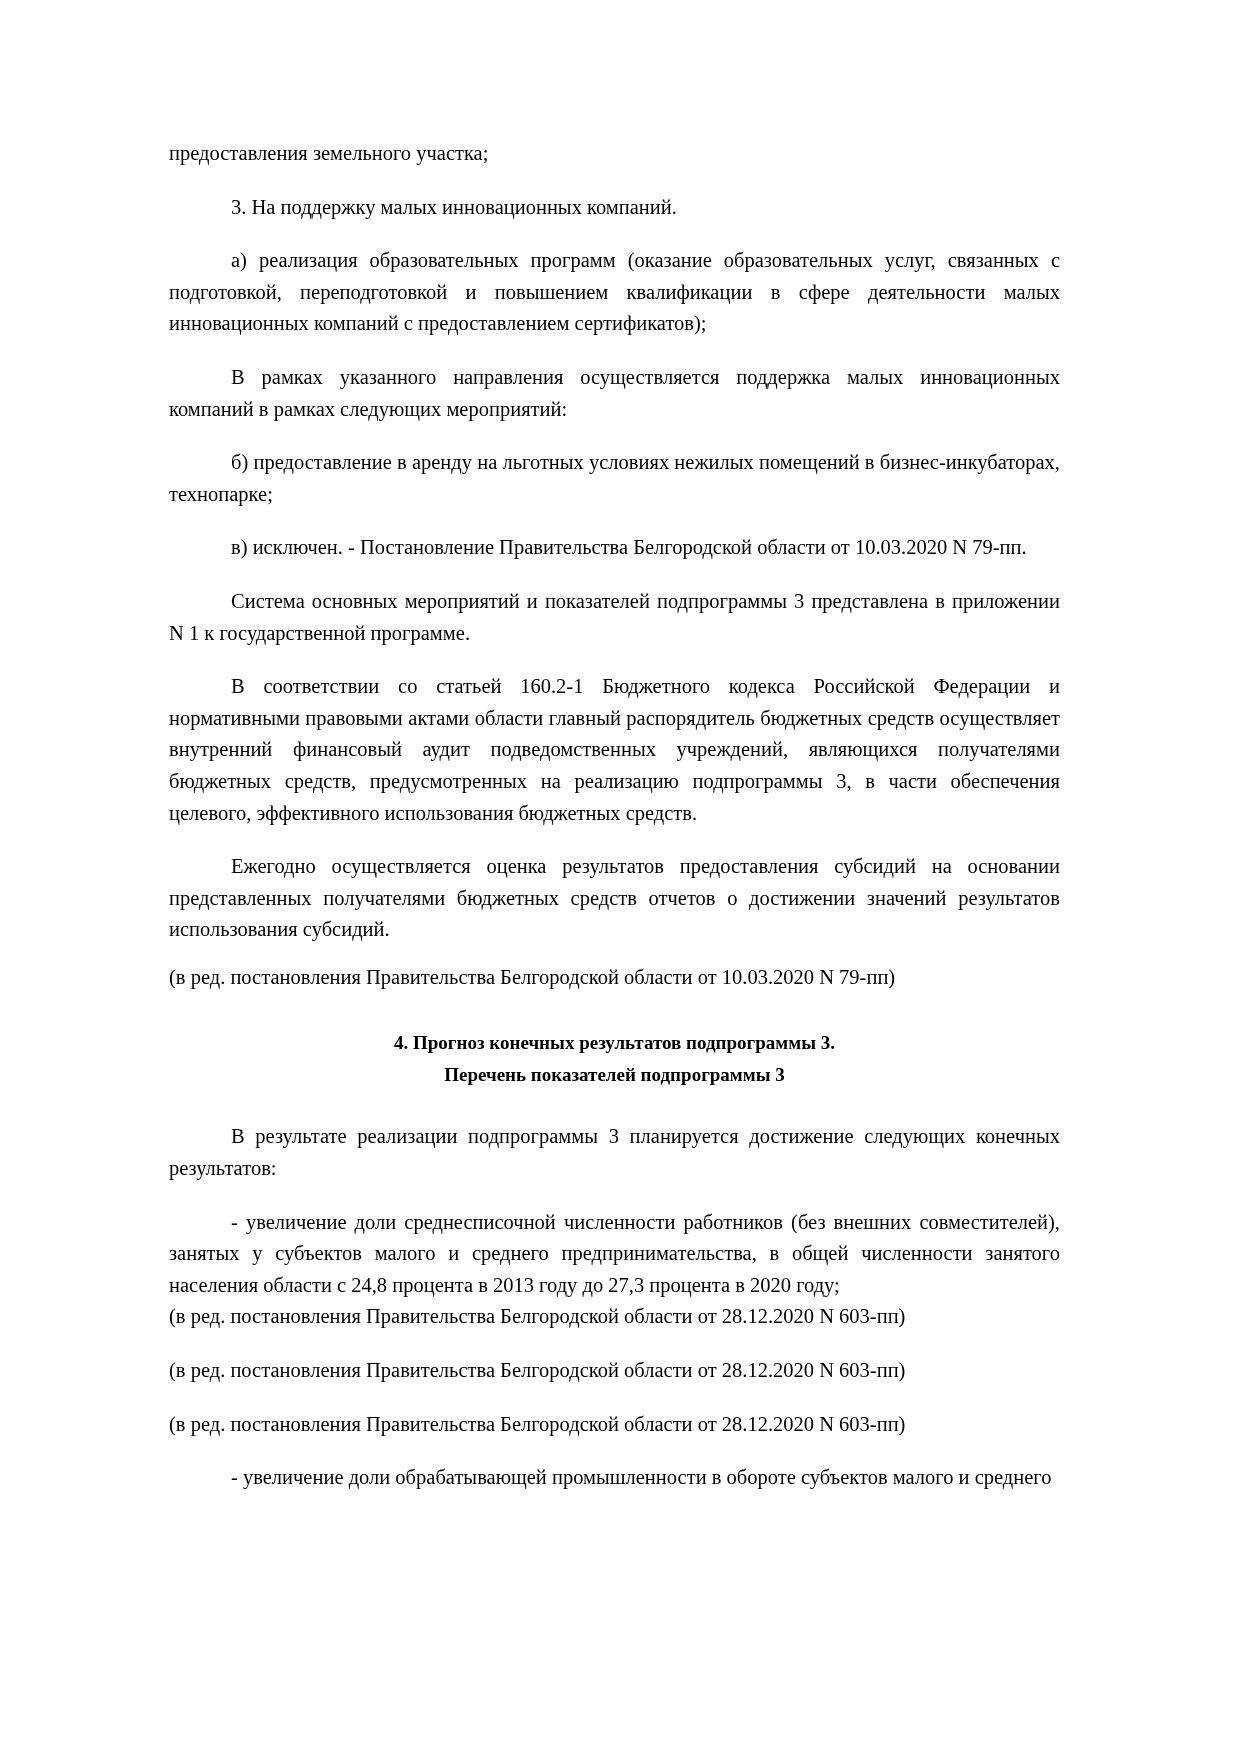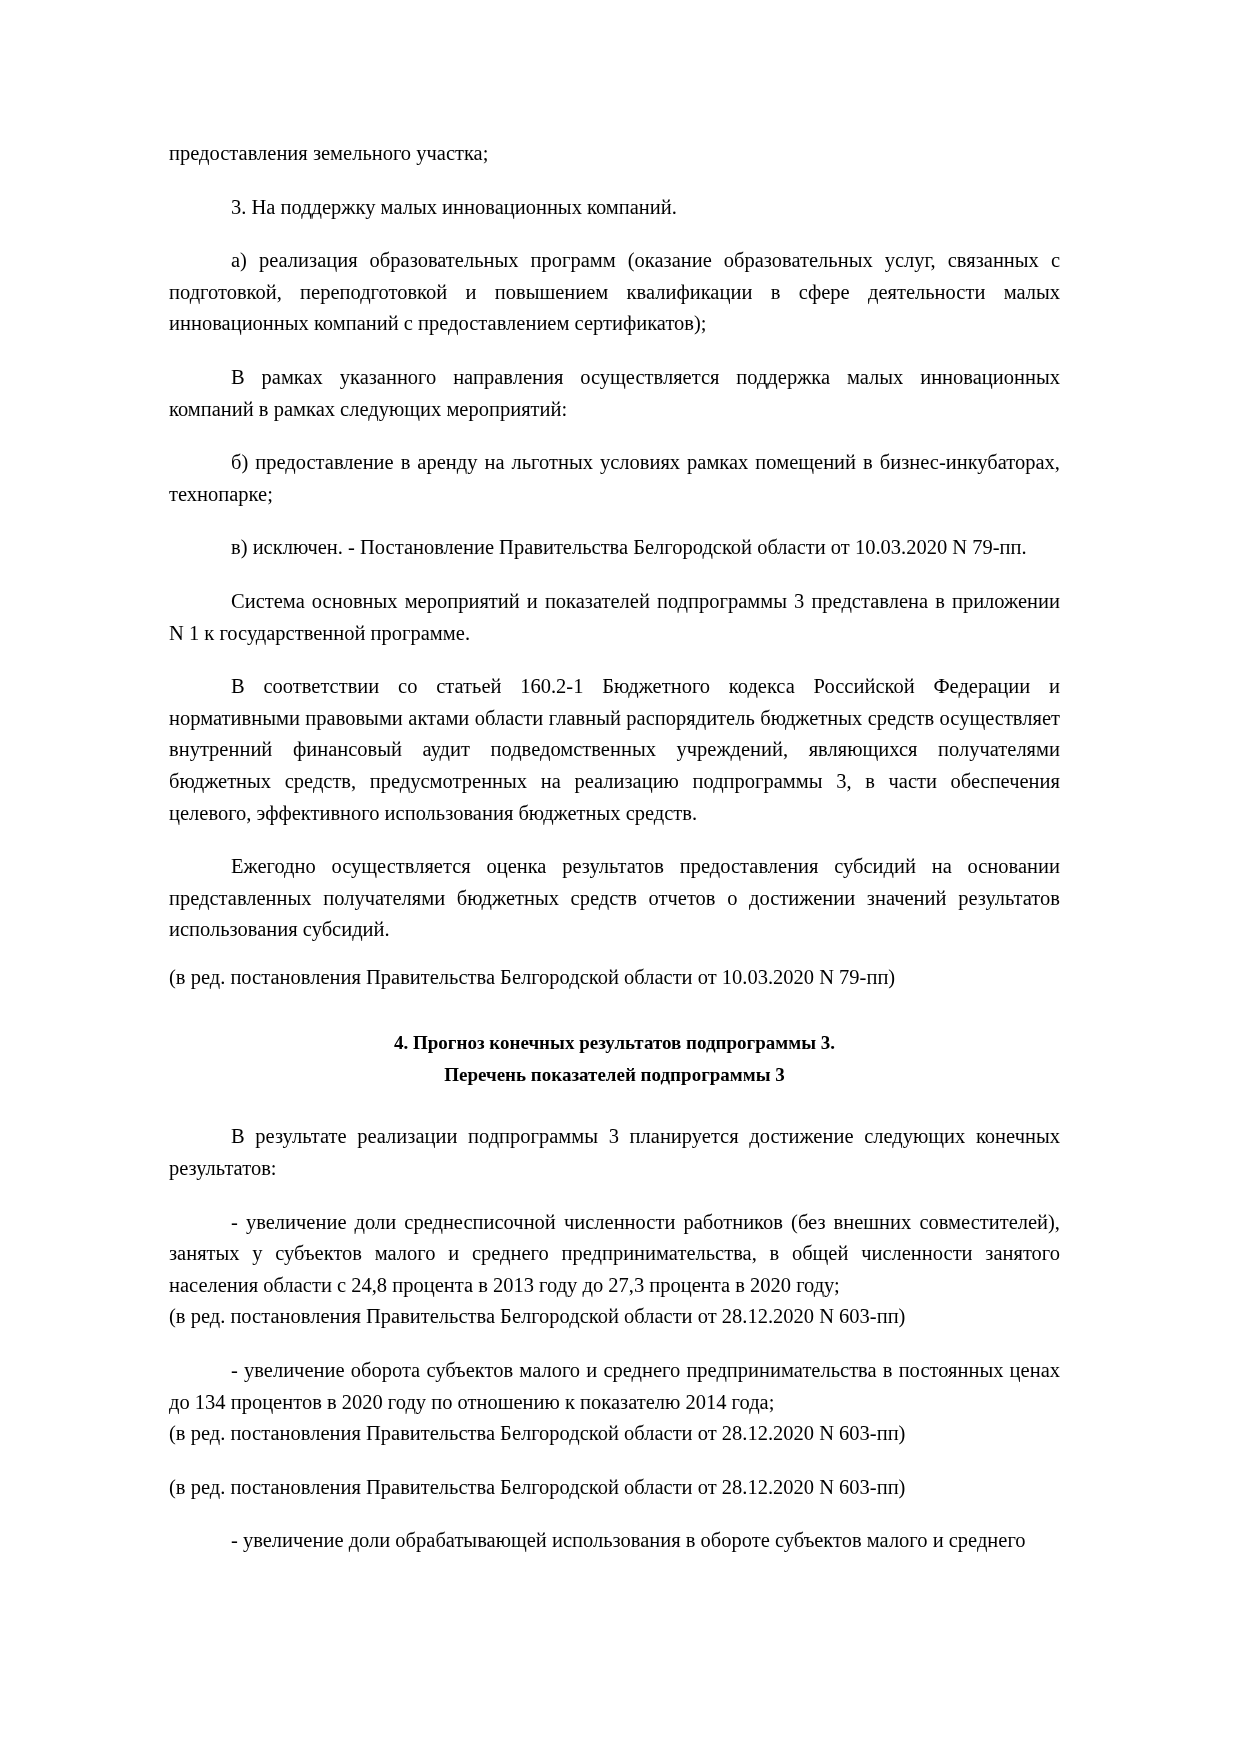--- a/index.html
+++ b/index.html
@@ -85,21 +85,21 @@
   <div class="doc-body">
 
     <p class="flush">предоставления земельного участка;</p>
 
     <p class="para">3. На поддержку малых инновационных компаний.</p>
 
     <p class="para">а) реализация образовательных программ (оказание образовательных услуг, связанных с подготовкой, переподготовкой и повышением квалификации в сфере деятельности малых инновационных компаний с предоставлением сертификатов);</p>
 
     <p class="para">В рамках указанного направления осуществляется поддержка малых инновационных компаний в рамках следующих мероприятий:</p>
 
-    <p class="para">б) предоставление в аренду на льготных условиях рамках помещений в бизнес-инкубаторах, технопарке;</p>
+    <p class="para">б) предоставление в аренду на льготных условиях нежилых помещений в бизнес-инкубаторах, технопарке;</p>
 
     <p class="para">в) исключен. - Постановление Правительства Белгородской области от 10.03.2020 N 79-пп.</p>
 
     <p class="para">Система основных мероприятий и показателей подпрограммы 3 представлена в приложении N 1 к государственной программе.</p>
 
     <p class="para">В соответствии со статьей 160.2-1 Бюджетного кодекса Российской Федерации и нормативными правовыми актами области главный распорядитель бюджетных средств осуществляет внутренний финансовый аудит подведомственных учреждений, являющихся получателями бюджетных средств, предусмотренных на реализацию подпрограммы 3, в части обеспечения целевого, эффективного использования бюджетных средств.</p>
 
     <p class="para tight">Ежегодно осуществляется оценка результатов предоставления субсидий на основании представленных получателями бюджетных средств отчетов о достижении значений результатов использования субсидий.</p>
 
     <p class="citation">(в ред. постановления Правительства Белгородской области от 10.03.2020 N 79-пп)</p>
@@ -108,23 +108,22 @@
       <span class="hline">4. Прогноз конечных результатов подпрограммы 3.</span>
       <span class="hline">Перечень показателей подпрограммы 3</span>
     </div>
 
     <p class="para">В результате реализации подпрограммы 3 планируется достижение следующих конечных результатов:</p>
 
     <p class="bullet tight">- увеличение доли среднесписочной численности работников (без внешних совместителей), занятых у субъектов малого и среднего предпринимательства, в общей численности занятого населения области с 24,8 процента в 2013 году до 27,3 процента в 2020 году;</p>
 
     <p class="citation">(в ред. постановления Правительства Белгородской области от 28.12.2020 N 603-пп)</p>
 
-    <p class="bullet tight">- увеличение оборота субъектов малого и среднего предпринимательства в постоянных ценах до 134 процентов в 2020 году по отношению к показателю 2014 года;</p>
 
     <p class="citation">(в ред. постановления Правительства Белгородской области от 28.12.2020 N 603-пп)</p>
 
 
     <p class="citation">(в ред. постановления Правительства Белгородской области от 28.12.2020 N 603-пп)</p>
 
-    <p class="bullet">- увеличение доли обрабатывающей использования в обороте субъектов малого и среднего</p>
+    <p class="bullet">- увеличение доли обрабатывающей промышленности в обороте субъектов малого и среднего</p>
 
   </div>
 </div>
 
 </body></html>

